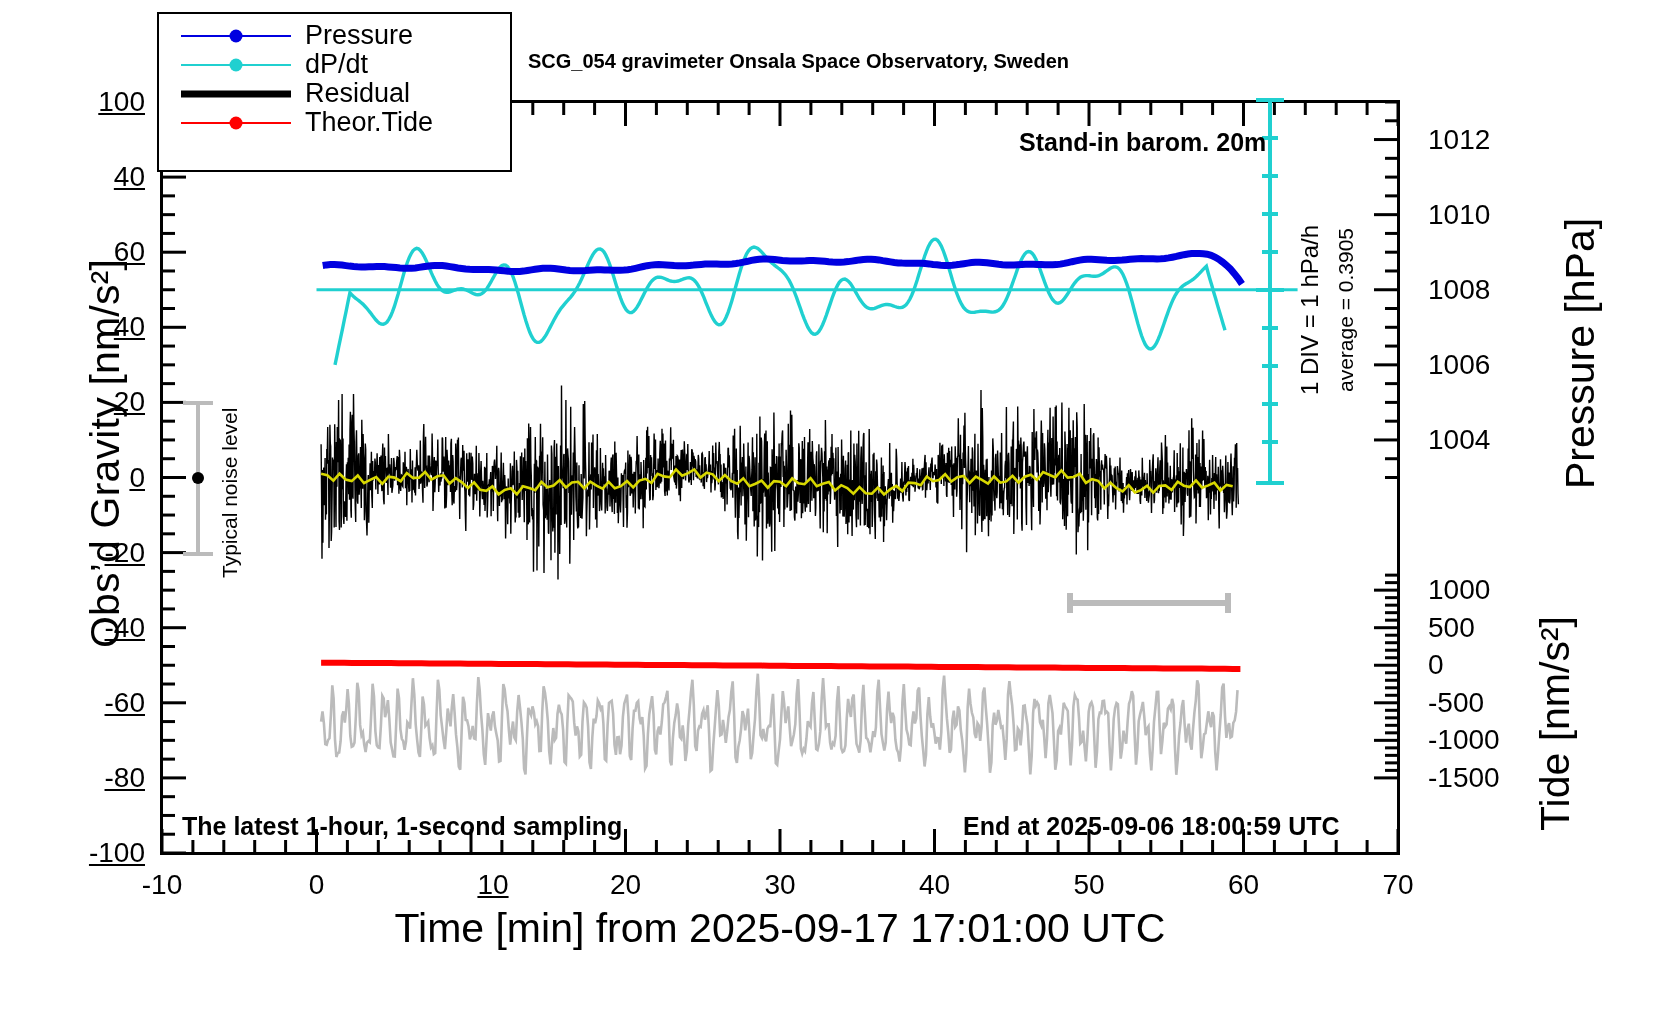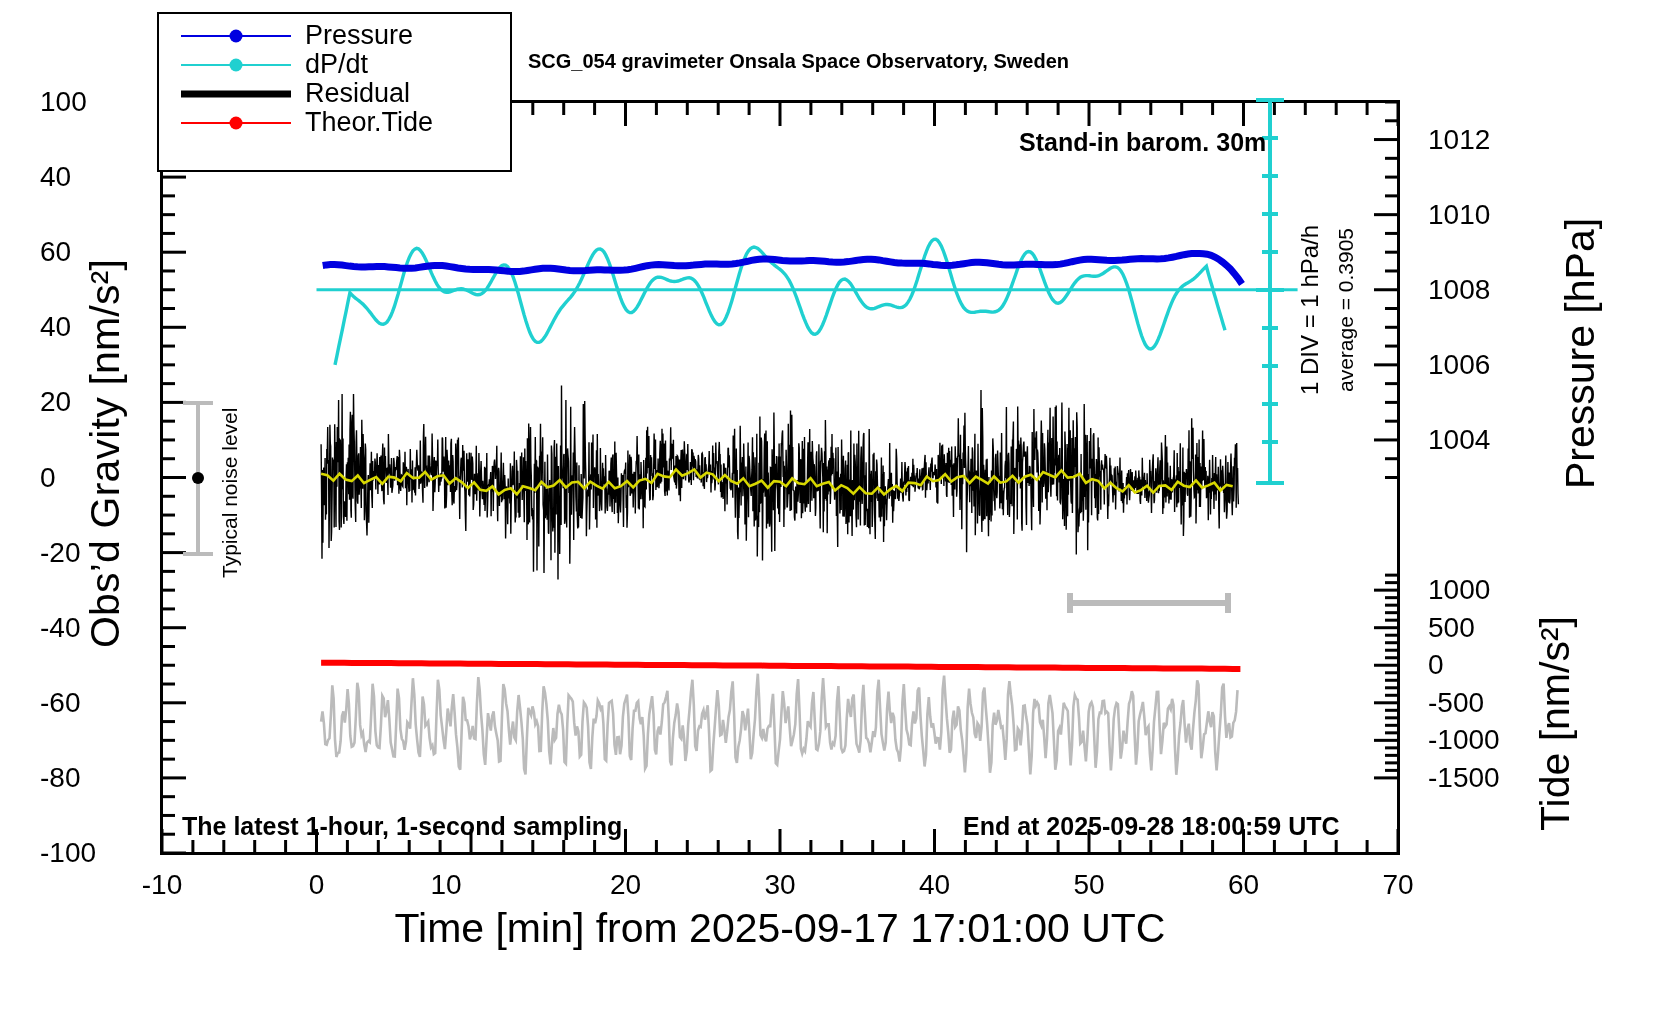--- a/index.html
+++ b/index.html
@@ -29,21 +29,21 @@
     position:absolute; left:160px; top:905px; width:1240px;
     text-align:center; font-size:41px;
   }
 
   
   #frame{position:absolute; left:160px; top:100px; width:1240px; height:755px;
          border:3px solid #000; box-sizing:border-box; background:#fff;}
 
   
   .tklab{position:absolute; font-size:28px; white-space:nowrap;}
-  .tk-left{transform:translateY(-50%);}
+  .tk-left{text-align:right; transform:translateY(-50%);text-decoration:underline;}
   .tk-rt{text-align:left; transform:translateY(-50%);}
   .tk-bot{transform:translateX(-50%); text-align:center;}
 
   
   #legend{position:absolute; left:157px; top:12px; width:355px; height:160px;
           border:2px solid #000; background:#fff; box-sizing:border-box;
           padding:7px 0 0 0; z-index:40;}
   .lgrow{display:flex; align-items:center; height:29px; padding-left:22px;}
   .lgsym{width:110px; height:20px; position:relative; flex:0 0 110px;}
   .lgline{position:absolute; top:50%; left:0; width:100%; transform:translateY(-50%);}
@@ -318,21 +318,21 @@
       <div class="tklab tk-left" style="left: 40px; width: 105px; top: 477.5px;">0</div>
       <div class="tklab tk-left" style="left: 40px; width: 105px; top: 552.6px;">-20</div>
       <div class="tklab tk-left" style="left: 40px; width: 105px; top: 627.7px;">-40</div>
       <div class="tklab tk-left" style="left: 40px; width: 105px; top: 702.8px;">-60</div>
       <div class="tklab tk-left" style="left: 40px; width: 105px; top: 777.9px;">-80</div>
       <div class="tklab tk-left" style="left: 40px; width: 105px; top: 853px;">-100</div>
     </div>
   <div id="lab-bot">
       <div class="tklab tk-bot" style="left: 162px; top: 869px;">-10</div>
       <div class="tklab tk-bot" style="left: 316.5px; top: 869px;">0</div>
-      <div class="tklab tk-bot" style="left: 446px; top: 869px;">10</div>
+      <div class="tklab tk-bot" style="left: 493px; top: 869px; text-decoration: underline;">10</div>
       <div class="tklab tk-bot" style="left: 625.5px; top: 869px;">20</div>
       <div class="tklab tk-bot" style="left: 780px; top: 869px; text-align: right;">30</div>
       <div class="tklab tk-bot" style="left: 934.5px; top: 869px;">40</div>
       <div class="tklab tk-bot" style="left: 1089px; top: 869px;">50</div>
       <div class="tklab tk-bot" style="left: 1243.5px; top: 869px;">60</div>
       <div class="tklab tk-bot" style="left: 1398px; top: 869px;">70</div>
     </div>
   <div id="lab-rp">
       <div class="tklab tk-rt" style="left: 1428px; top: 139.55px;">1012</div>
       <div class="tklab tk-rt" style="left: 1428px; top: 214.65px;">1010</div>
@@ -374,25 +374,25 @@
         <div class="lgsym">
           <div class="lgline" style="border-top: 2px solid rgb(255, 0, 0);"></div>
           <div class="lgdot" style="background: rgb(255, 0, 0);"></div>
         </div>
         <div class="lgtxt">Theor.Tide</div>
       </div>
     </div>
 
   <div class="anno-title" style="left:528px; top:50px;">SCG_054 gravimeter Onsala Space Observatory, Sweden</div>
 
-  <div class="anno" style="left:1019px; top:128px;">Stand-in barom. 30m</div>
+  <div class="anno" style="left:1019px; top:128px;">Stand-in barom. 20m</div>
 
   <div class="vanno" style="left:1296px; top:395px;">1 DIV = 1 hPa/h</div>
 
   <div class="vanno-sm" style="left:1334px; top:392px;">average = 0.3905</div>
 
   <div class="vanno-sm" style="left:218px; top:578px;">Typical noise level</div>
 
   <div class="anno" style="left:182px; top:812px;">The latest 1-hour, 1-second sampling</div>
 
-  <div class="anno" style="left:963px; top:812px;">End at 2025-09-28 18:00:59 UTC</div>
+  <div class="anno" style="left:963px; top:812px;">End at 2025-09-06 18:00:59 UTC</div>
 
 </div>
 
 </body></html>

